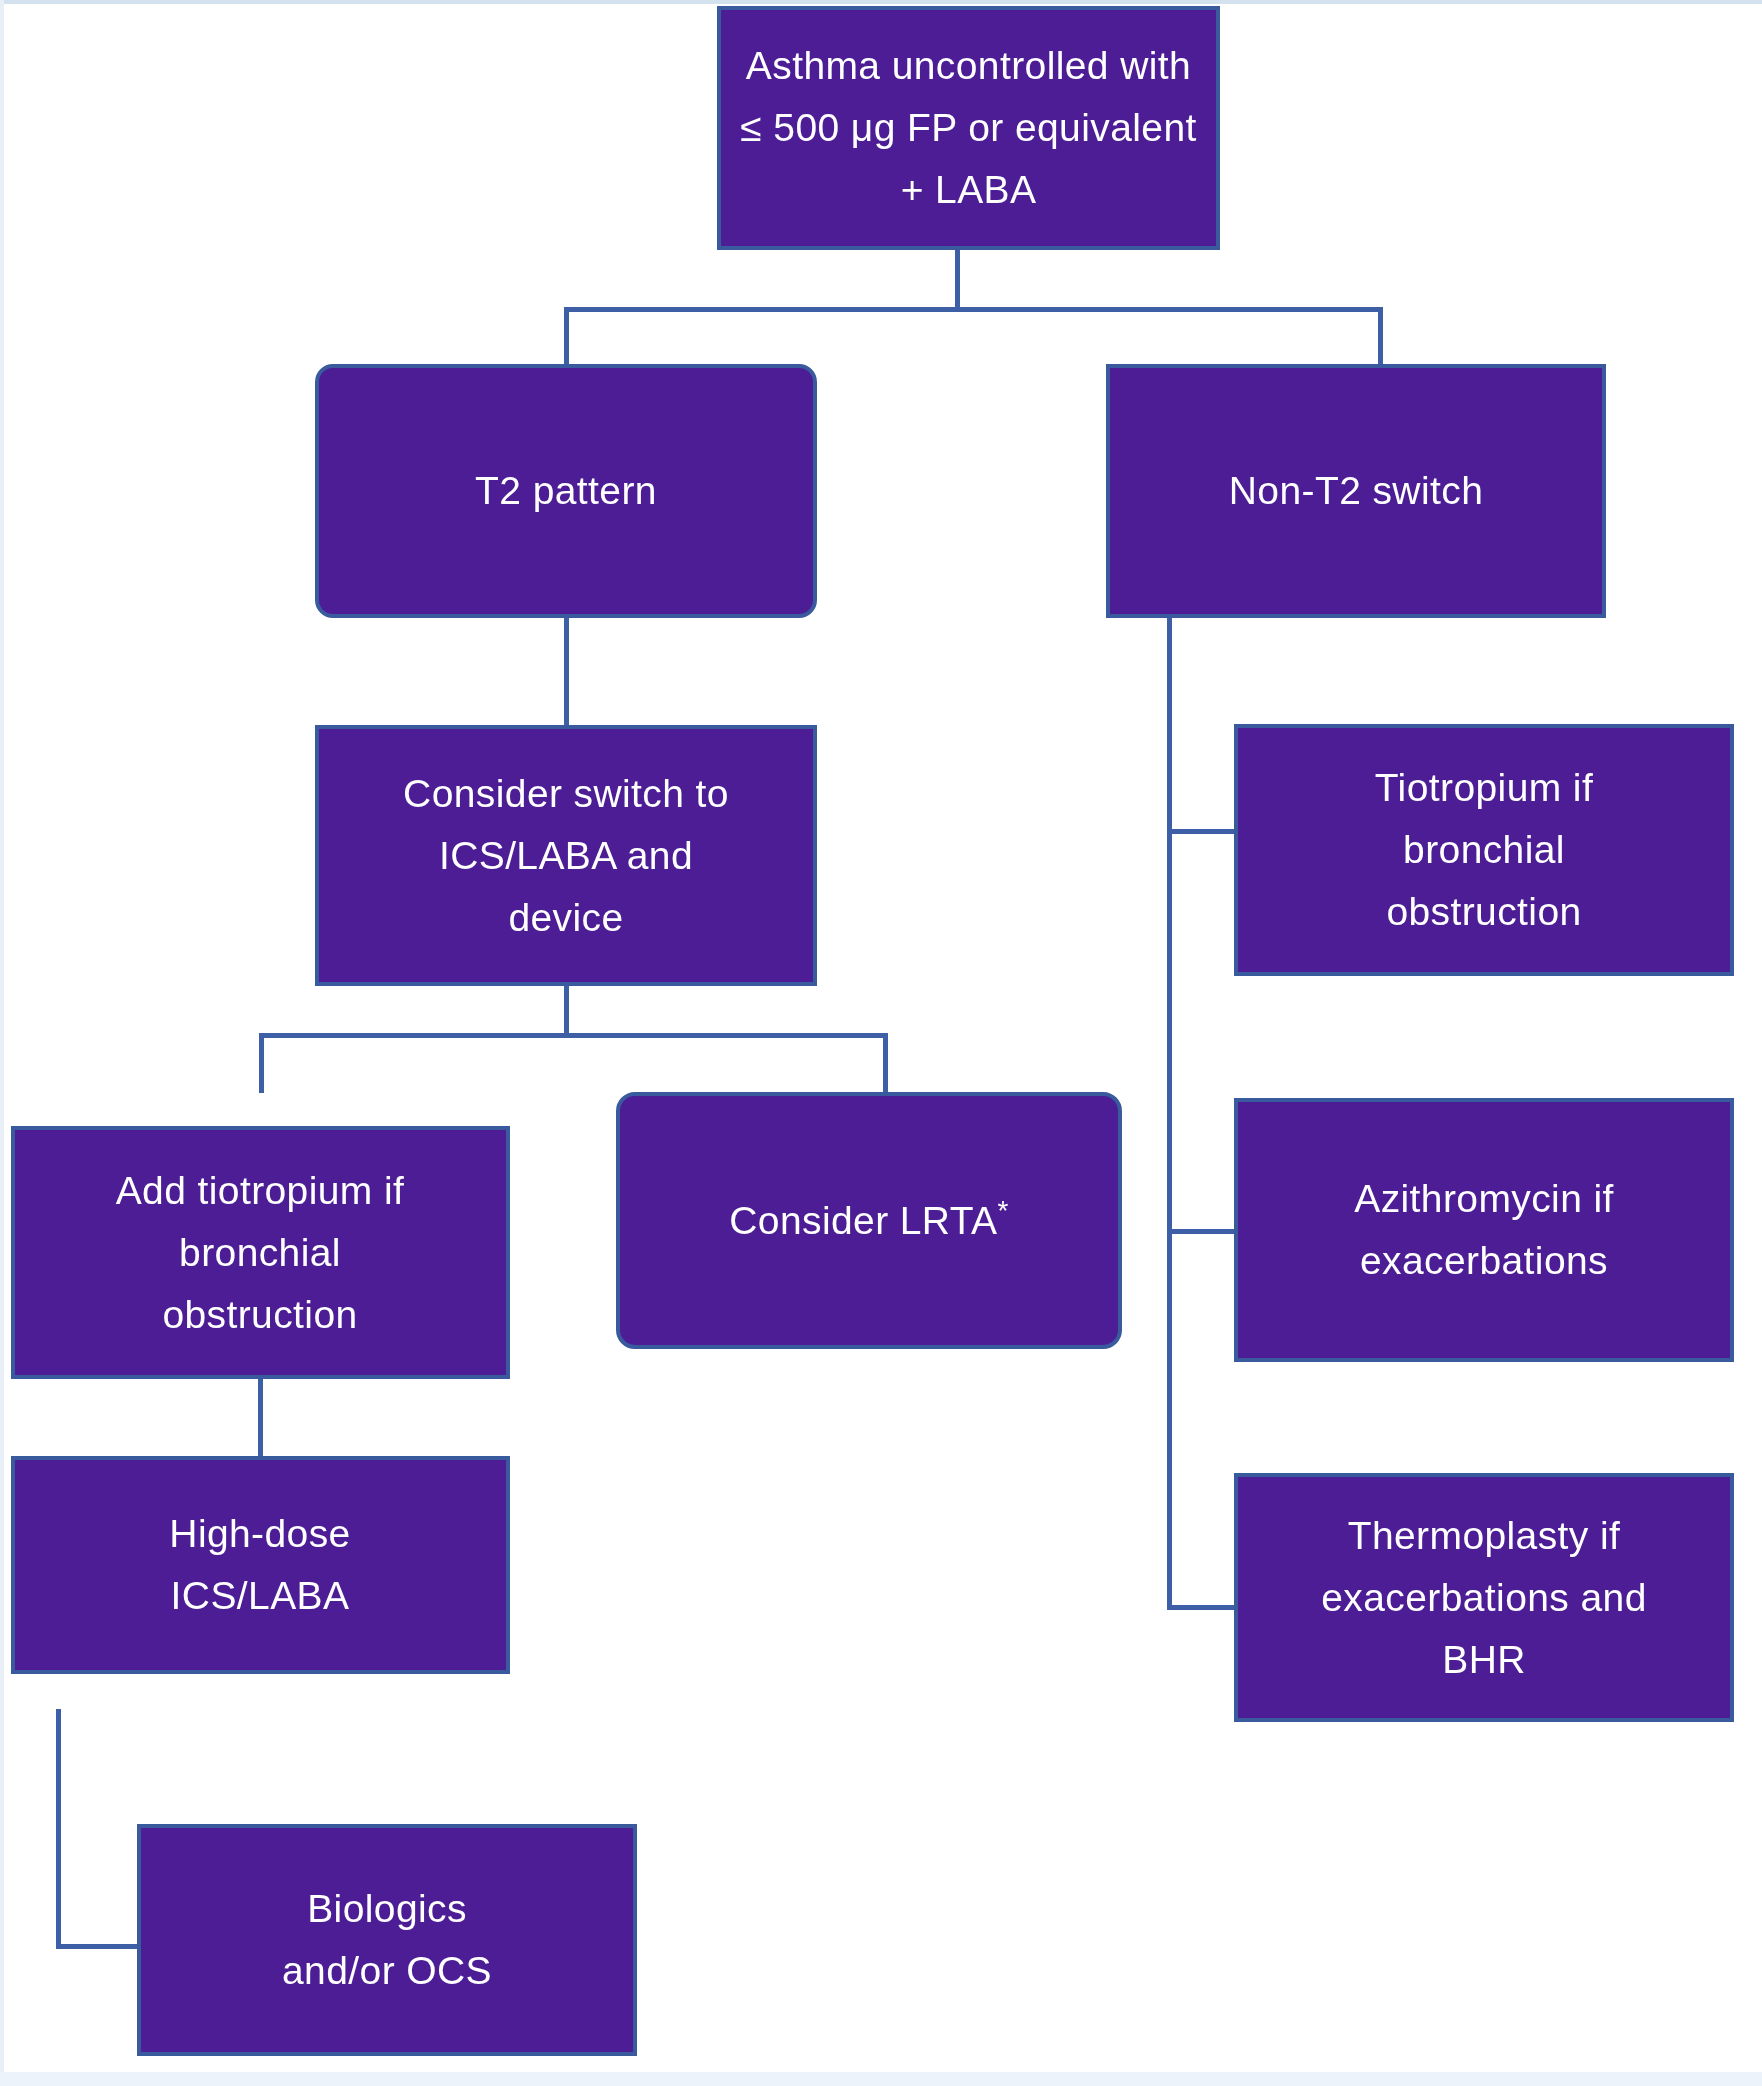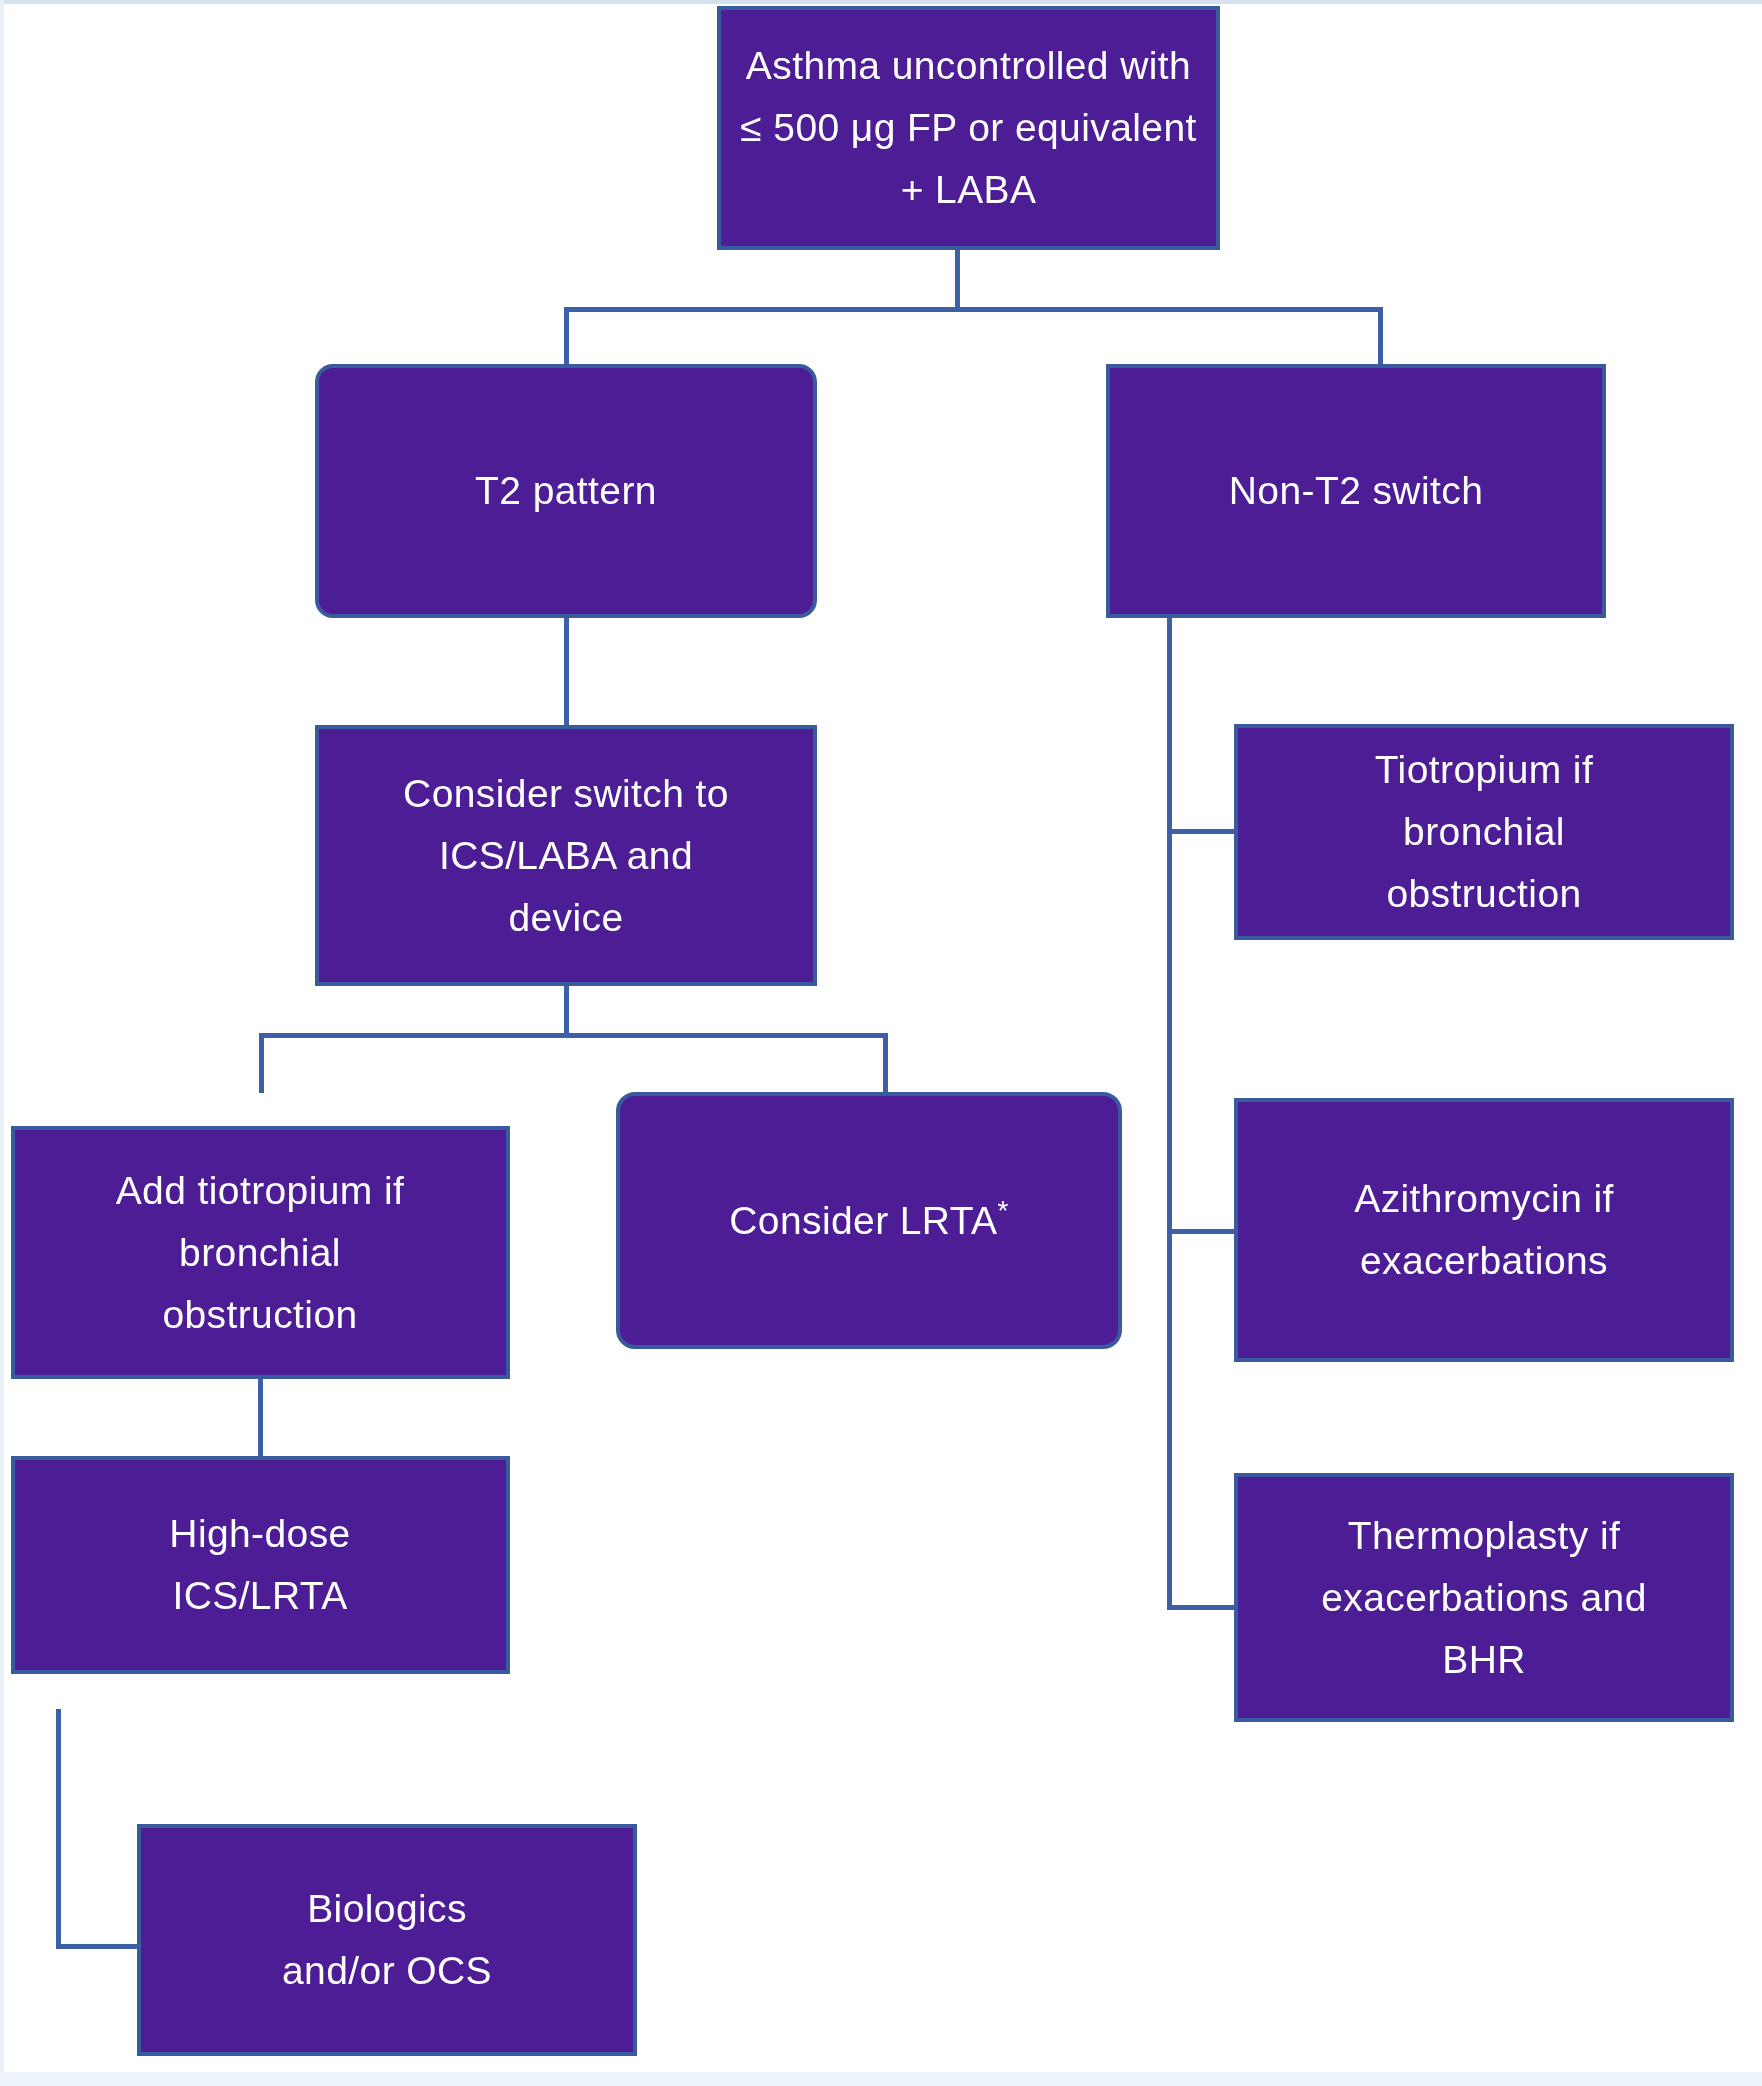--- a/index.html
+++ b/index.html
@@ -29,21 +29,21 @@
     line-height:62px;
     letter-spacing:0.4px;
   }
   .node .label{width:100%;}
   .node sup{font-size:28px;vertical-align:super;line-height:0;}
 
   #n-asthma      {left:717px; top:5.6px;    width:503px; height:244px;}
   #n-t2          {left:315px;  top:364px;  width:502px; height:254px;border-radius:18px;}
   #n-non-t2      {left:1106px; top:364px;  width:500px; height:254px;}
   #n-switch      {left:315px;  top:725px; width:502px; height:261px;}
-  #n-tiotropium  {left:1234px; top:724px; width:500px; height:216px;}
+  #n-tiotropium  {left:1234px; top:724px; width:500px; height:252px;}
   #n-add-tio     {left:10.5px;   top:1092px; width:499px; height:253px;margin-top:34px;}
   #n-lrta        {left:616px;  top:1092px; width:506px; height:257px;border-radius:19px;}
   #n-azithromycin{left:1234px; top:1098px; width:500px; height:264px;}
   #n-high-dose   {left:10.5px;   top:1456px; width:499px; height:218px;}
   #n-thermoplasty{left:1234px; top:1473px; width:500px; height:249px;}
   #n-biologics   {left:137px;  top:1824px; width:500px; height:232px;}
 
   
   .conn{position:absolute;background:#3c5fa6;}
   #c-top-stem    {left:955px; top:248px;  width:4.9px;    height:64px;}
@@ -142,21 +142,21 @@
   <div class="node" id="n-azithromycin">
     <div class="label">
       <div>Azithromycin if</div>
       <div>exacerbations</div>
     </div>
   </div>
 
   <div class="node" id="n-high-dose">
     <div class="label">
       <div>High-dose</div>
-      <div>ICS/LRTA</div>
+      <div>ICS/LABA</div>
     </div>
   </div>
 
   <div class="node" id="n-thermoplasty">
     <div class="label">
       <div>Thermoplasty if</div>
       <div>exacerbations and</div>
       <div>BHR</div>
     </div>
   </div>

